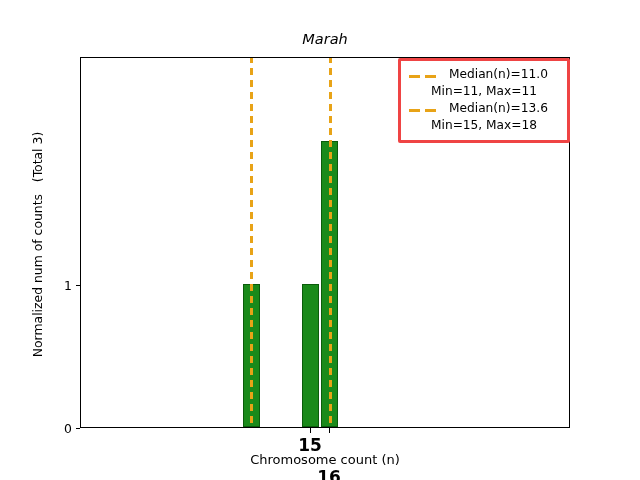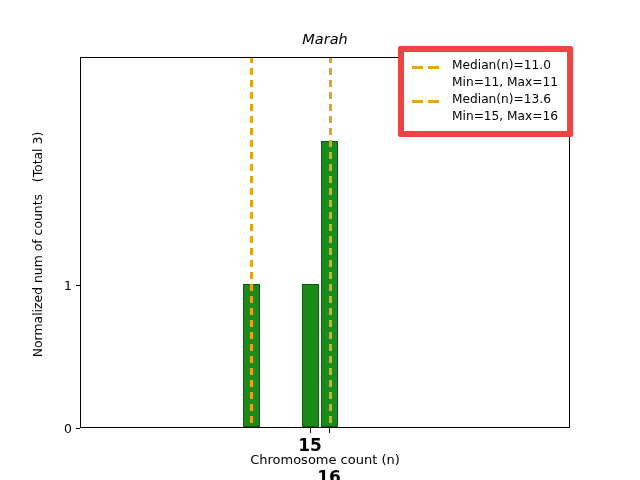--- a/index.html
+++ b/index.html
@@ -60,39 +60,39 @@
     font-weight:bold;
   }
   .xtickmark{position:absolute;width:1.1px;height:4.5px;background:#000;}
   #xlabel{
     position:absolute;left:80px;top:452px;width:490px;
     text-align:center;font-size:13px;color:#000;white-space:nowrap;
   }
 
   
   #legend{
-    position:absolute;left:398px;top:46px;
-    background:#ffffff;border:6px solid #ef4444;border-radius:2px;
-    padding:5px 9px 6px 7px;
+    position:absolute;left:398px;top:58px;
+    background:#ffffff;border:3px solid #ef4444;border-radius:2px;
+    padding:5px 19px 6px 7px;
     box-sizing:border-box;
   }
   .legend-row{display:flex;align-items:flex-start;margin:0;}
   .legend-swatch{
     width:32px;height:14px;margin-right:9px;margin-top:3px;flex:0 0 32px;
     position:relative;
   }
   .legend-swatch i{
     position:absolute;top:6px;height:3px;background:#e8a317;display:block;
   }
   .legend-swatch i.s1{left:1px;width:11px;}
   .legend-swatch i.s2{left:17px;width:11px;}
   .legend-text{font-size:12.2px;color:#000;line-height:17px;white-space:nowrap;}
   .legend-sub{
     font-size:12.2px;color:#000;line-height:17px;white-space:nowrap;
-    margin-left:41px;
+    margin-left:23px;
   }
 </style>
 </head>
 <body>
 
 <div id="figure">
 
   <div id="chart-title">Marah</div>
 
   <div id="plot-area">
@@ -135,16 +135,16 @@
       <span class="legend-text">Median(n)=11.0</span>
     </div>
     <div class="legend-sub">Min=11, Max=11</div>
     <div class="legend-row">
       <span class="legend-swatch">
           <i class="s1"></i>
           <i class="s2"></i>
         </span>
       <span class="legend-text">Median(n)=13.6</span>
     </div>
-    <div class="legend-sub">Min=15, Max=16</div>
+    <div class="legend-sub">Min=15, Max=18</div>
   </div>
 
 </div>
 
 </body></html>

